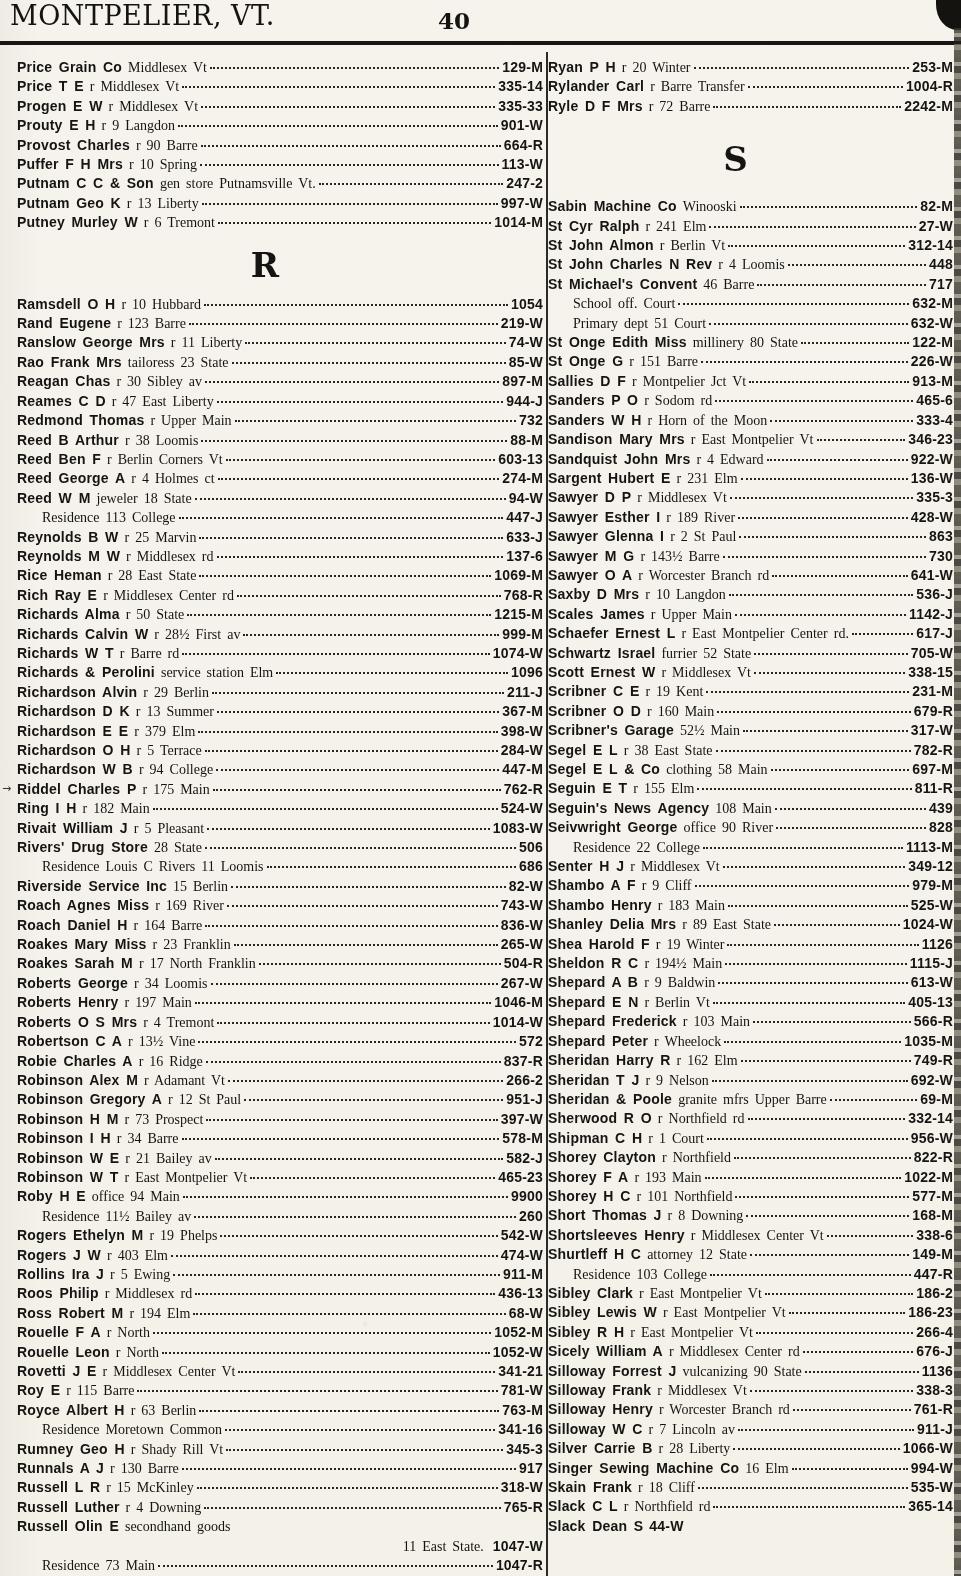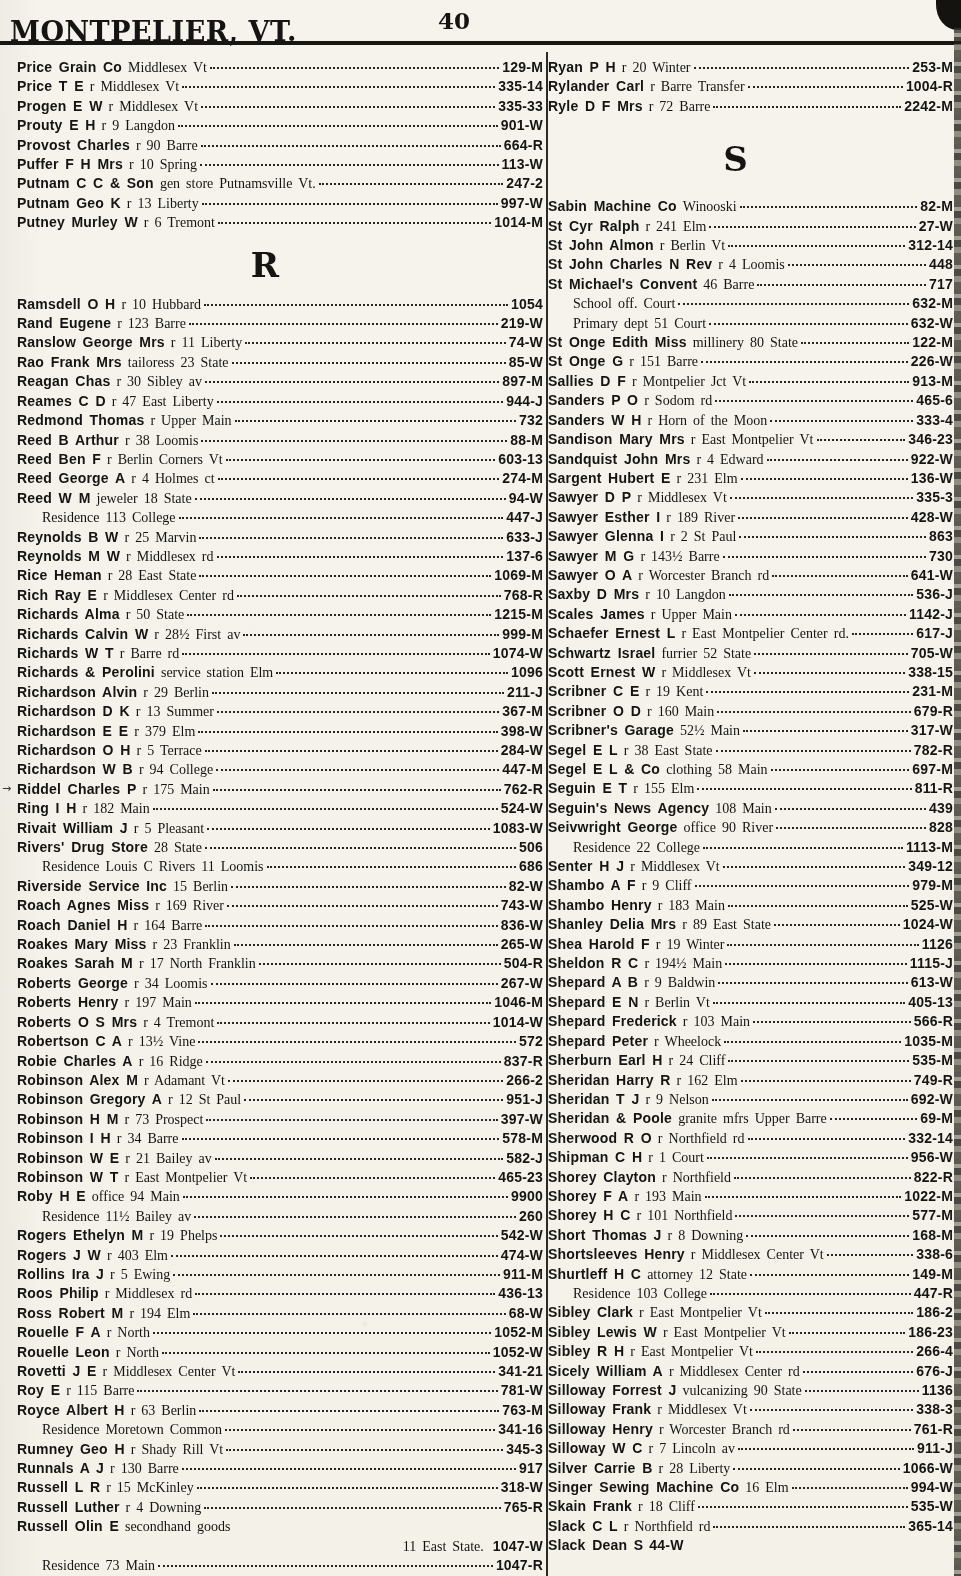--- a/index.html
+++ b/index.html
@@ -9,22 +9,22 @@
     background-image:
       radial-gradient(circle at 18% 22%, rgba(60,60,55,.05) 0 2px, transparent 3px),
       radial-gradient(circle at 72% 61%, rgba(60,60,55,.05) 0 2px, transparent 3px),
       radial-gradient(circle at 38% 84%, rgba(60,60,55,.04) 0 2px, transparent 3px),
       linear-gradient(90deg, rgba(120,115,100,.06), rgba(0,0,0,0) 40px),
       linear-gradient(#f5f3ec,#f3f1e8);
     color:#151412;
     font-family:"Liberation Serif", serif;
   }
   .hdr-city{
-    position:absolute;left:10px;top:16px;
-    font-family:"DejaVu Serif", serif;font-weight:bold;
+    position:absolute;left:10px;top:0;
+    font-family:"DejaVu Serif", serif;font-weight:normal;
     font-size:27px;letter-spacing:.5px;white-space:nowrap;
   }
   .hdr-num{
     position:absolute;left:438px;top:7px;
     font-family:"DejaVu Serif", serif;font-weight:bold;font-size:23px;text-align:right;
   }
   .hdr-rule{
     position:absolute;left:0;top:41px;width:961px;height:4px;background:#171614;
   }
   .corner-blob{
@@ -804,26 +804,20 @@
         <span class="leader"></span>
         <span class="p">566-R</span>
       </div>
       <div class="row">
         <span class="n">Shepard Peter</span>
         <span class="d">r Wheelock</span>
         <span class="leader"></span>
         <span class="p">1035-M</span>
       </div>
       <div class="row">
-        <span class="n">Sherburn Earl H</span>
-        <span class="d">r 24 Cliff</span>
-        <span class="leader"></span>
-        <span class="p">535-M</span>
-      </div>
-      <div class="row">
         <span class="n">Sheridan Harry R</span>
         <span class="d">r 162 Elm</span>
         <span class="leader"></span>
         <span class="p">749-R</span>
       </div>
       <div class="row">
         <span class="n">Sheridan T J</span>
         <span class="d">r 9 Nelson</span>
         <span class="leader"></span>
         <span class="p">692-W</span>

